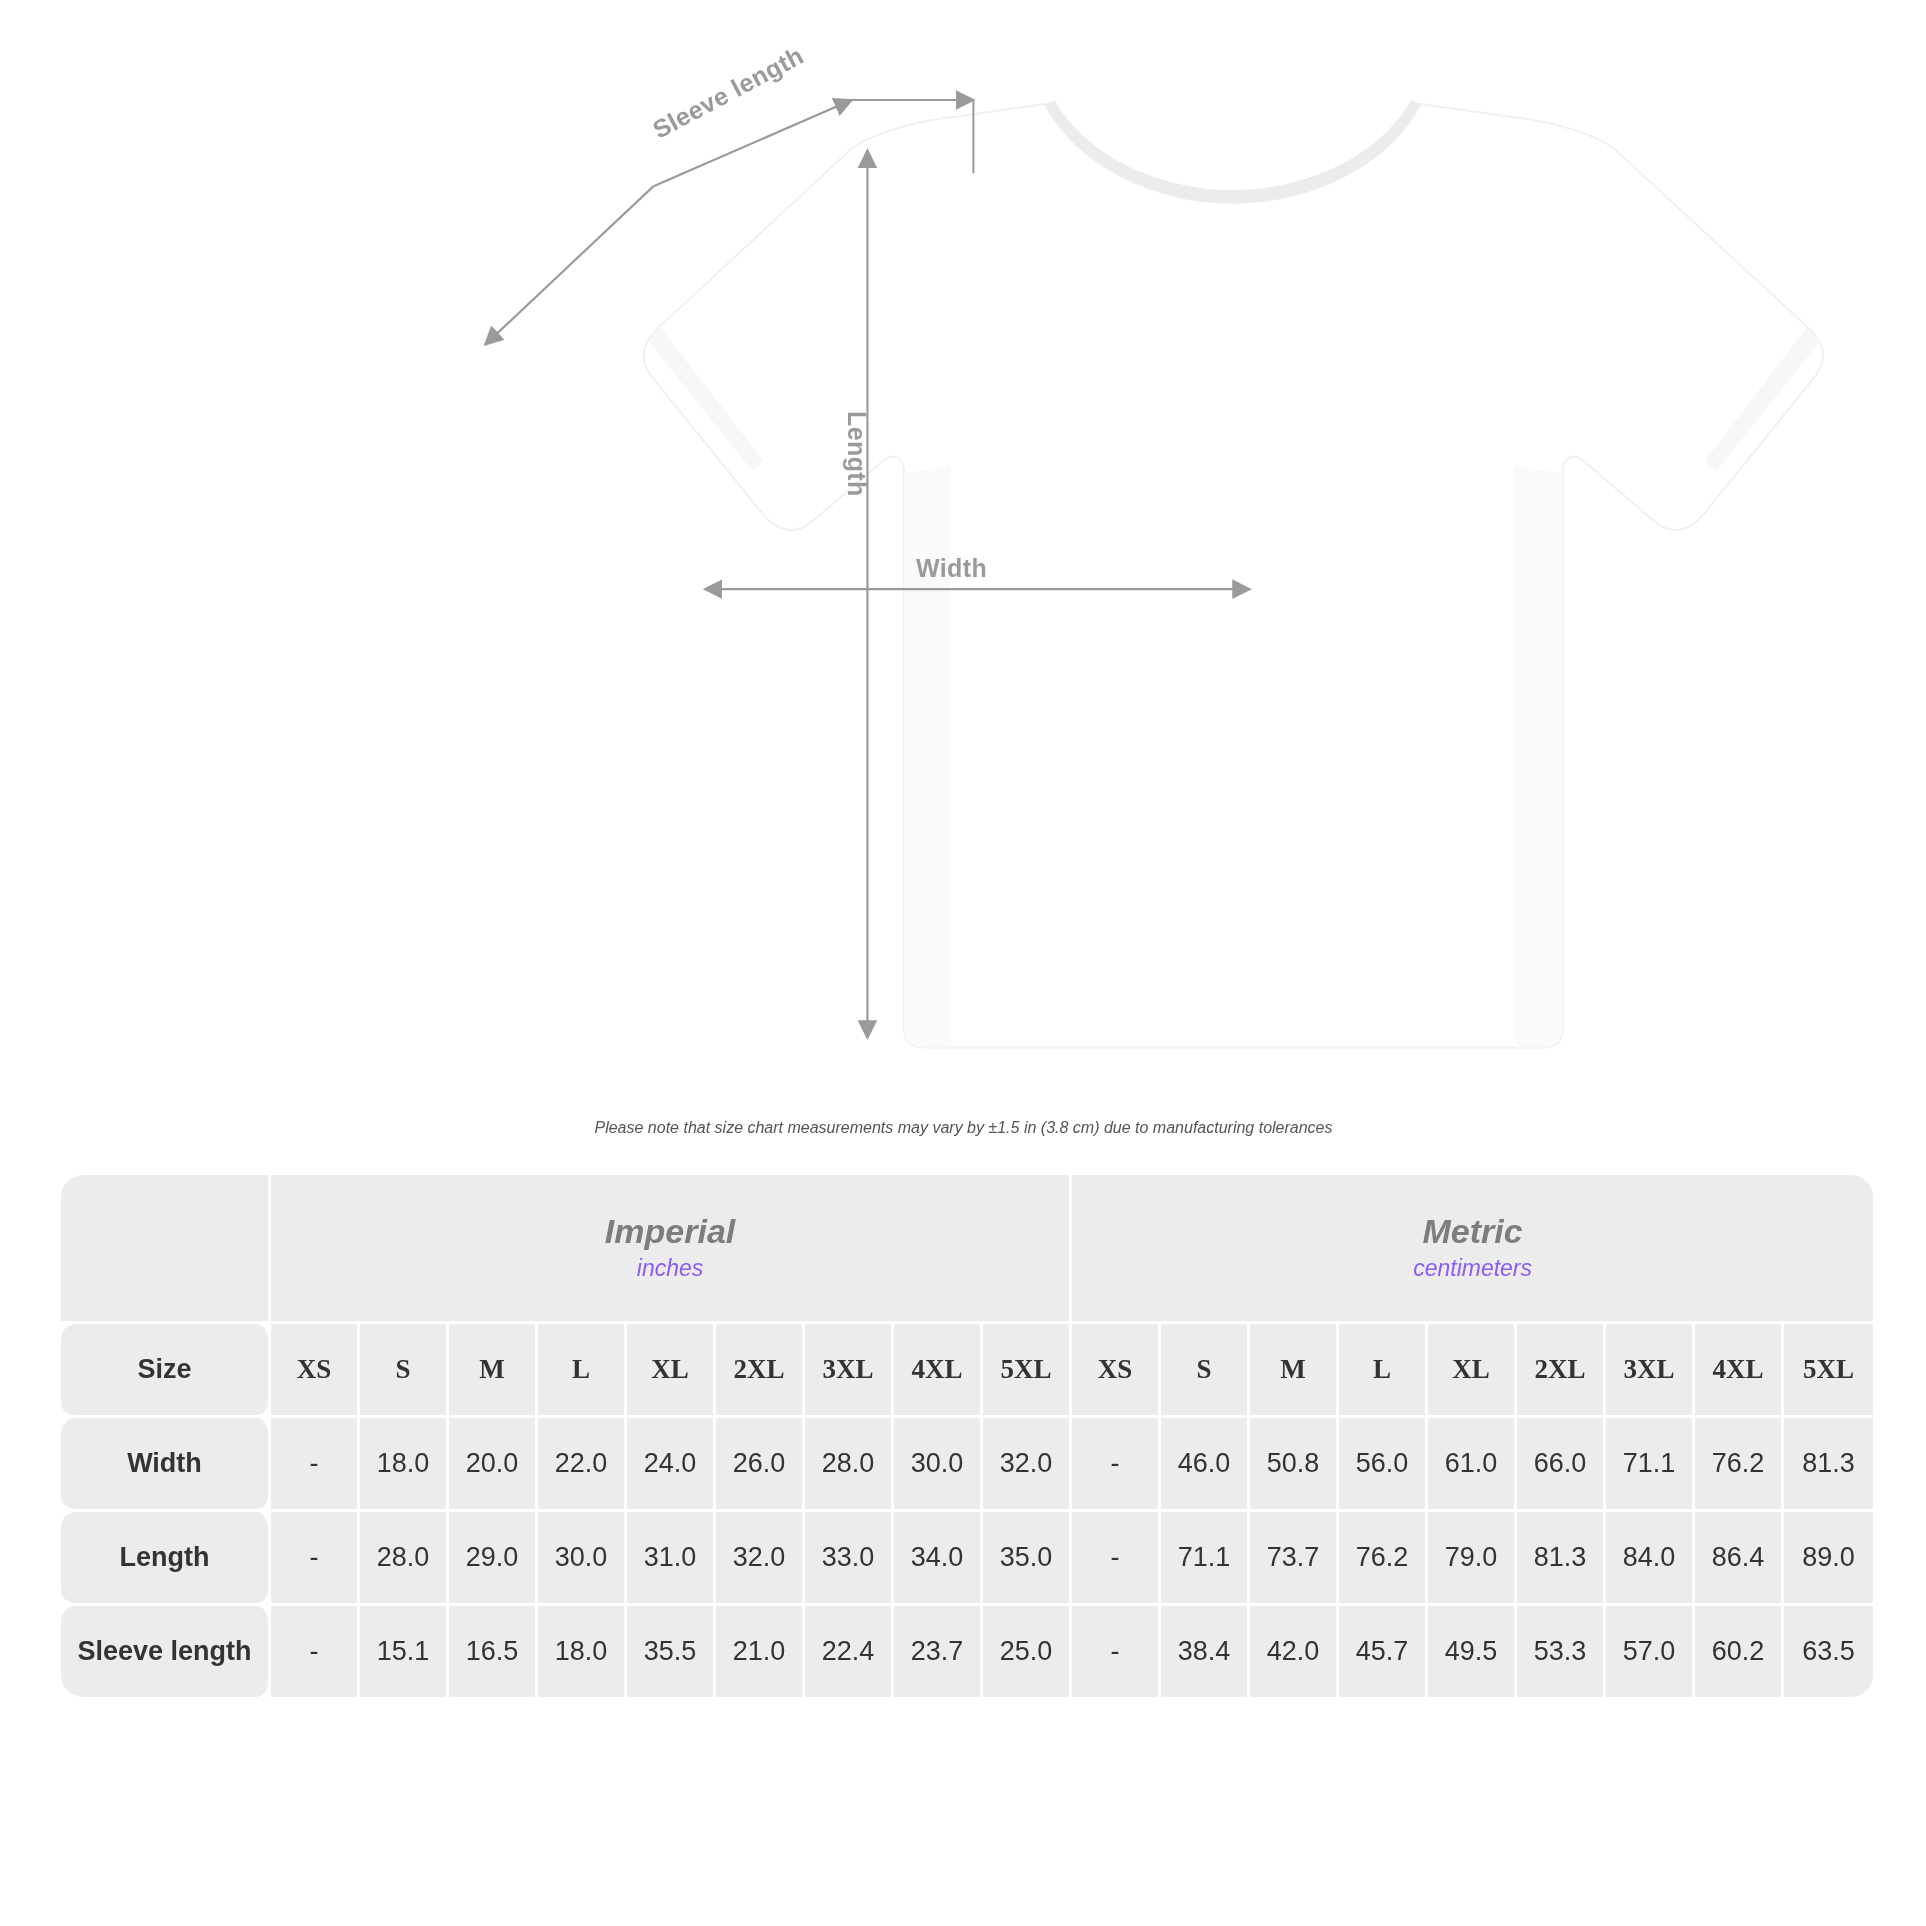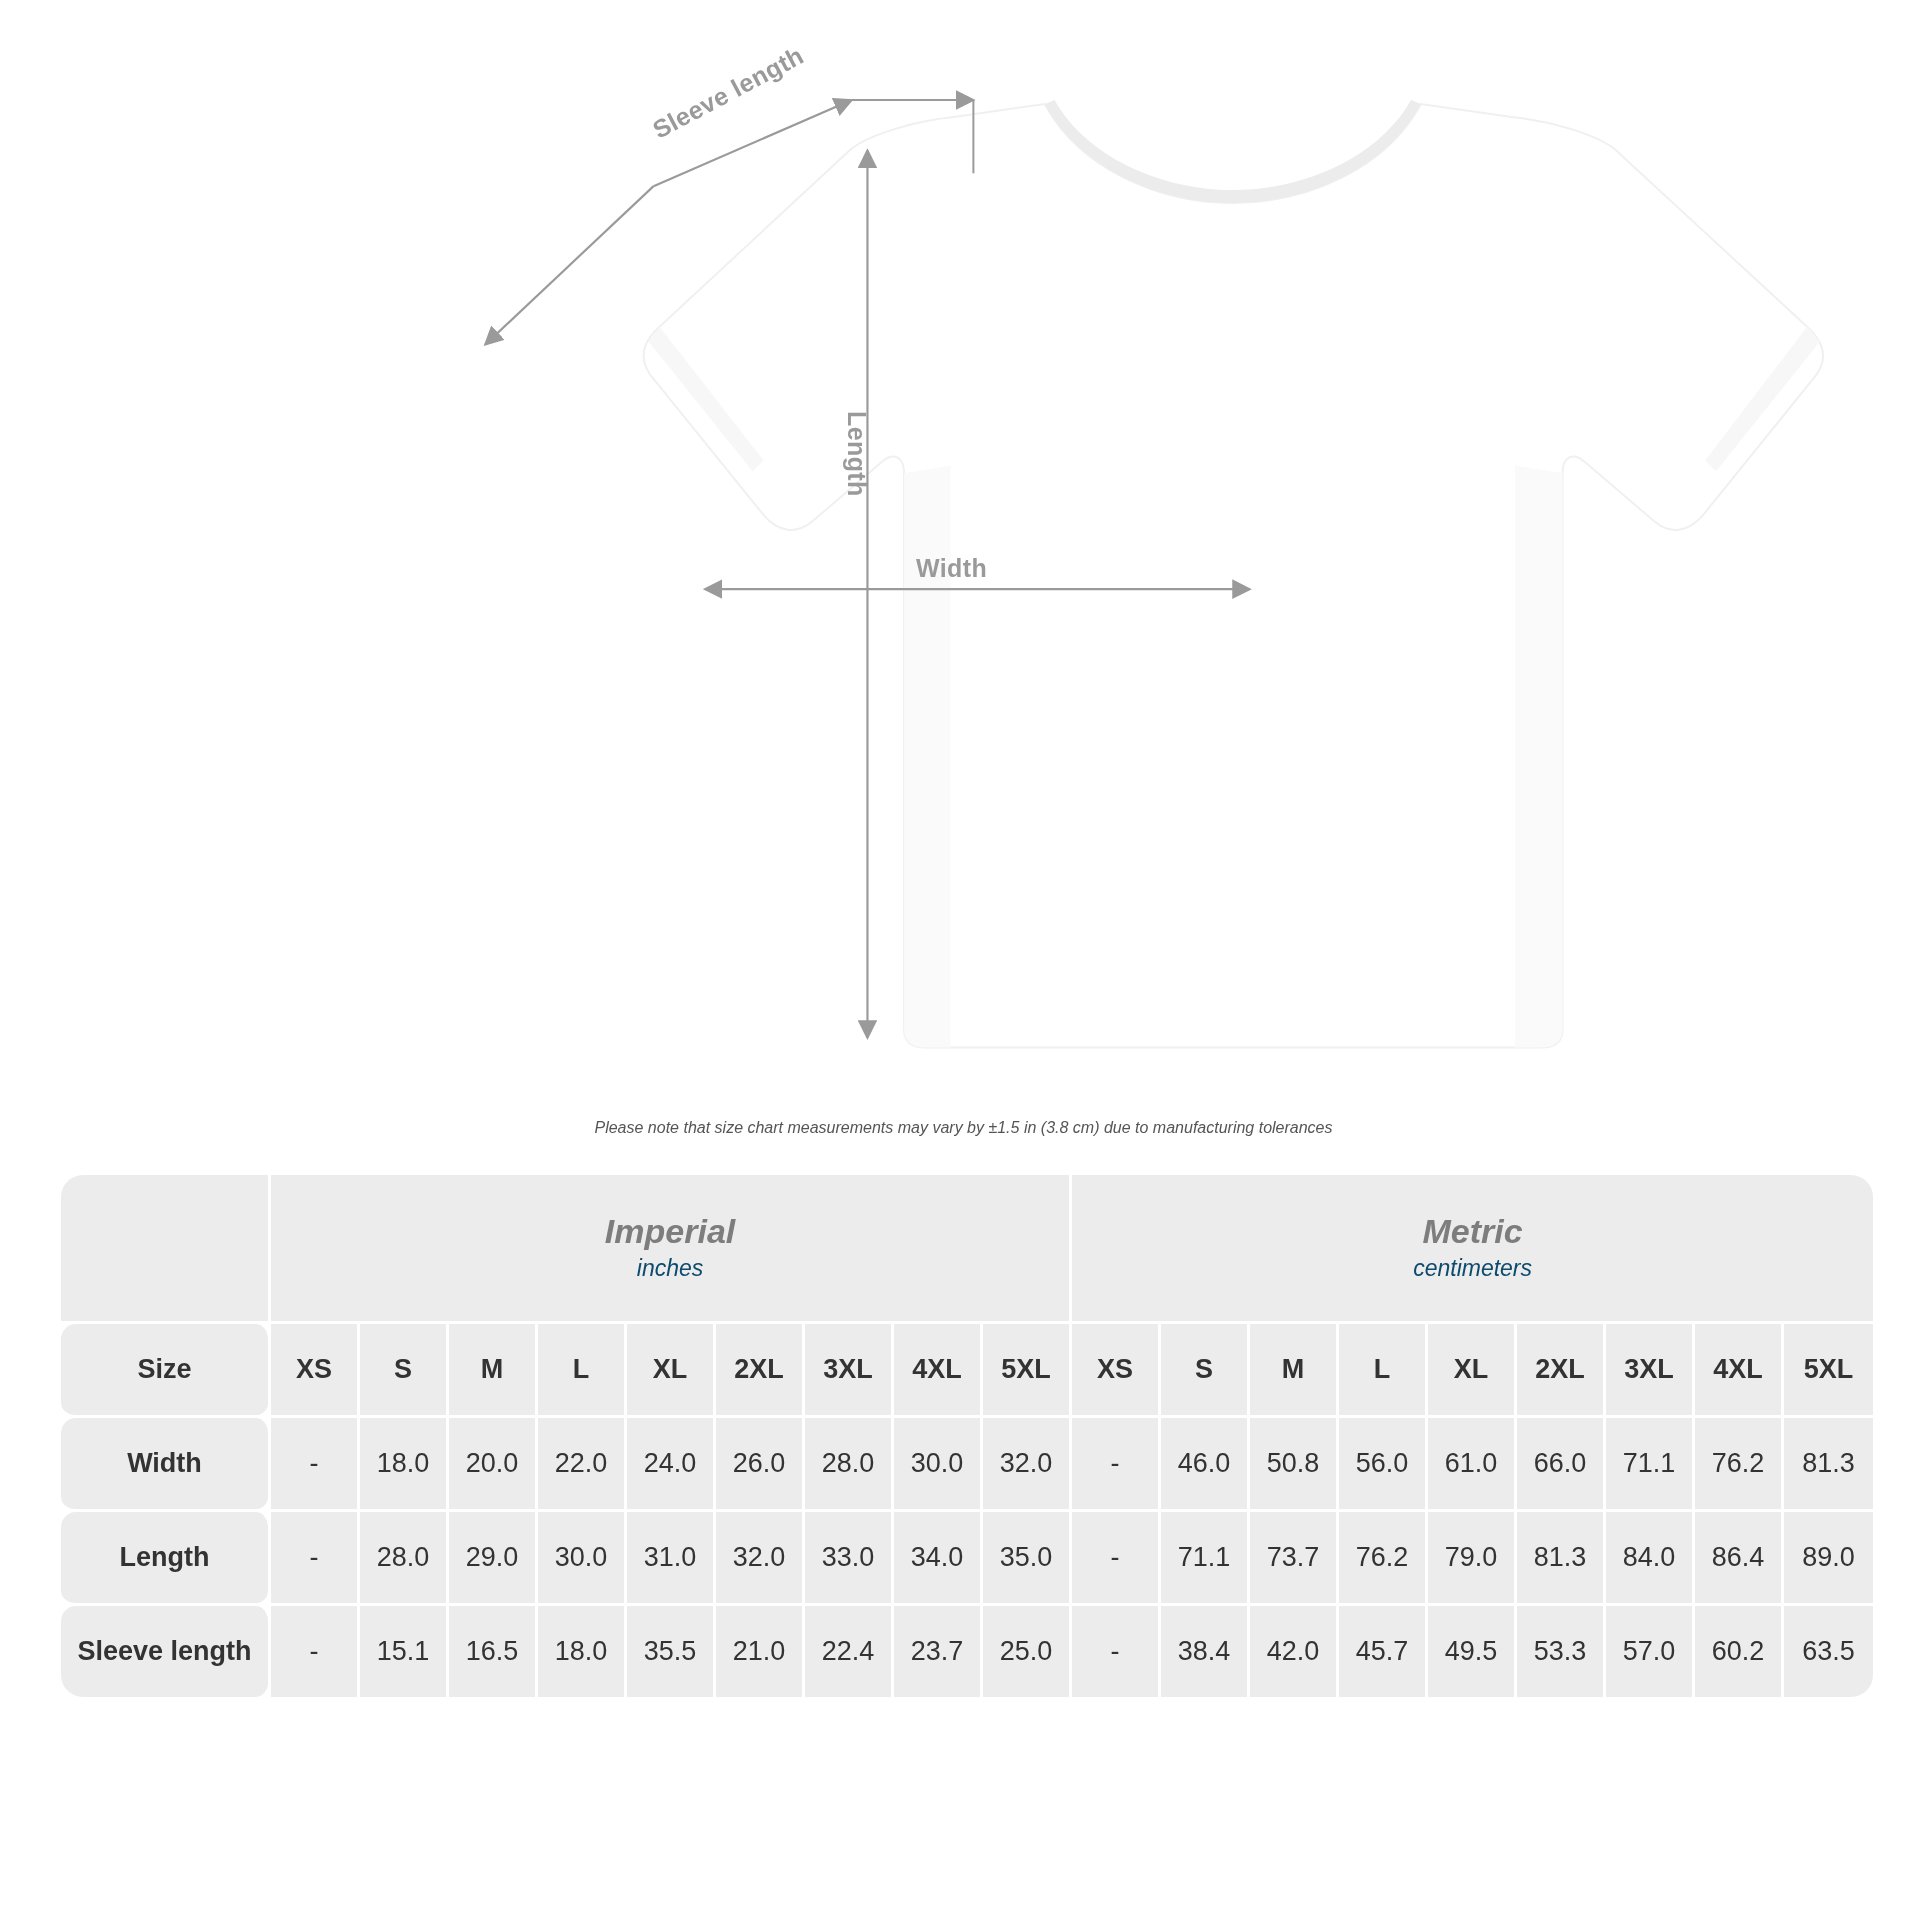--- a/index.html
+++ b/index.html
@@ -109,37 +109,38 @@
     font-size: 34px;
     font-weight: bold;
     font-style: italic;
     color: #7d7d7d;
     display: block;
     line-height: 1.18;
   }
   .unit-sub {
     font-size: 23px;
     font-style: italic;
-    color: #0c4a6e;
+    color: #8b5cf6;
     display: block;
     line-height: 1.5;
   }
   td.blank-corner {
     background: #ececec;
   }
   .rowlabel {
     font-weight: bold;
     font-size: 28px;
     color: #3a3a3a;
     border-radius: 15px;
   }
   .colhead {
     font-weight: bold;
     font-size: 28px;
     color: #3a3a3a;
+    font-family: Liberation Serif, serif;
   }
 
   
   table.size-table tr:first-child td:first-child { border-top-left-radius: 22px; }
   table.size-table tr:first-child td:last-child  { border-top-right-radius: 22px; }
   table.size-table tr:last-child td:first-child  { border-bottom-left-radius: 22px; }
   table.size-table tr:last-child td:last-child   { border-bottom-right-radius: 22px; }
 </style>
 </head>
 <body>

